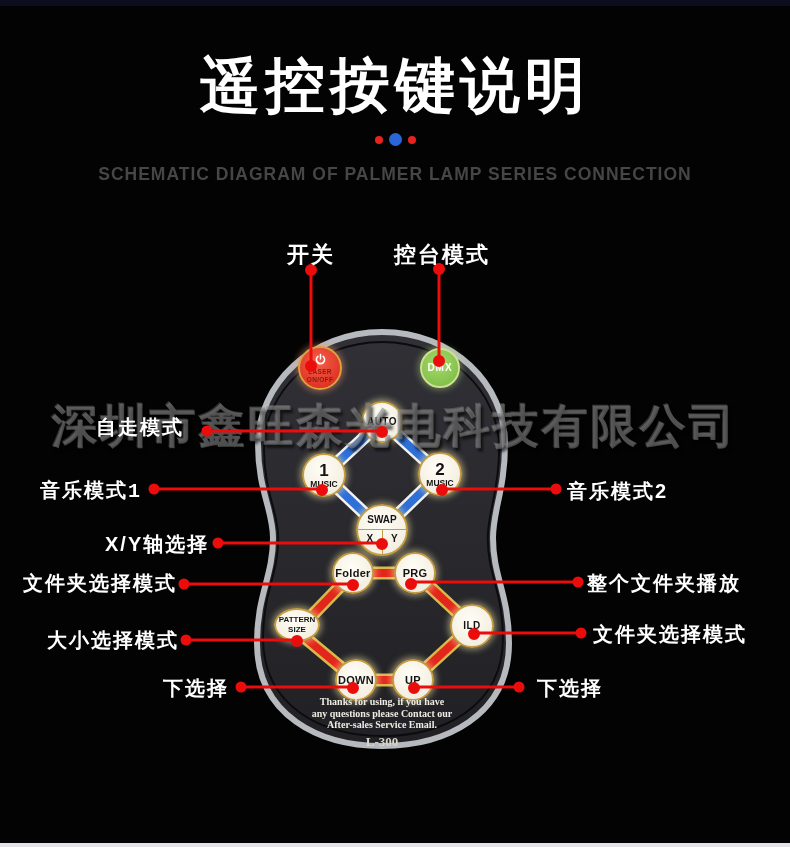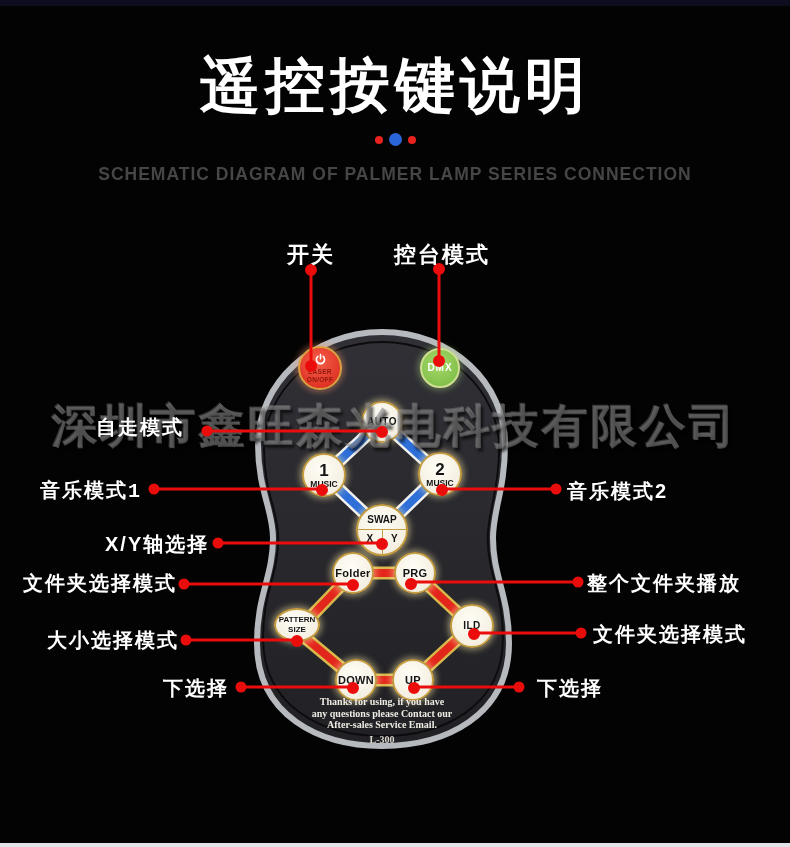--- a/index.html
+++ b/index.html
@@ -52,21 +52,21 @@
   .swap-cell.xcell{border-right:1.5px solid #c49d42;}
 
   .lbl{position:absolute;z-index:7;color:#ffffff;font-size:20px;font-weight:bold;
        letter-spacing:2px;white-space:nowrap;}
 
   .r-footer{position:absolute;left:282px;top:696px;width:200px;z-index:4;text-align:center;
             color:#efece4;font-family:"Liberation Serif",serif;font-weight:bold;
             font-size:10px;line-height:11.5px;}
   .r-footer span{display:block;}
   .r-model{position:absolute;left:282px;top:734px;width:200px;z-index:4;text-align:center;
-           color:#d8d5cc;font-size:10px;font-family:"Liberation Serif",serif;font-weight:bold;}
+           color:#d8d5cc;font-size:13px;font-family:"Liberation Serif",serif;font-weight:bold;}
 </style>
 </head>
 <body>
 
 <div class="page">
   <div class="top-strip"></div>
 
   <h1 class="title">遥控按键说明</h1>
   <div class="dots">
     <span class="dot-sm"></span>

